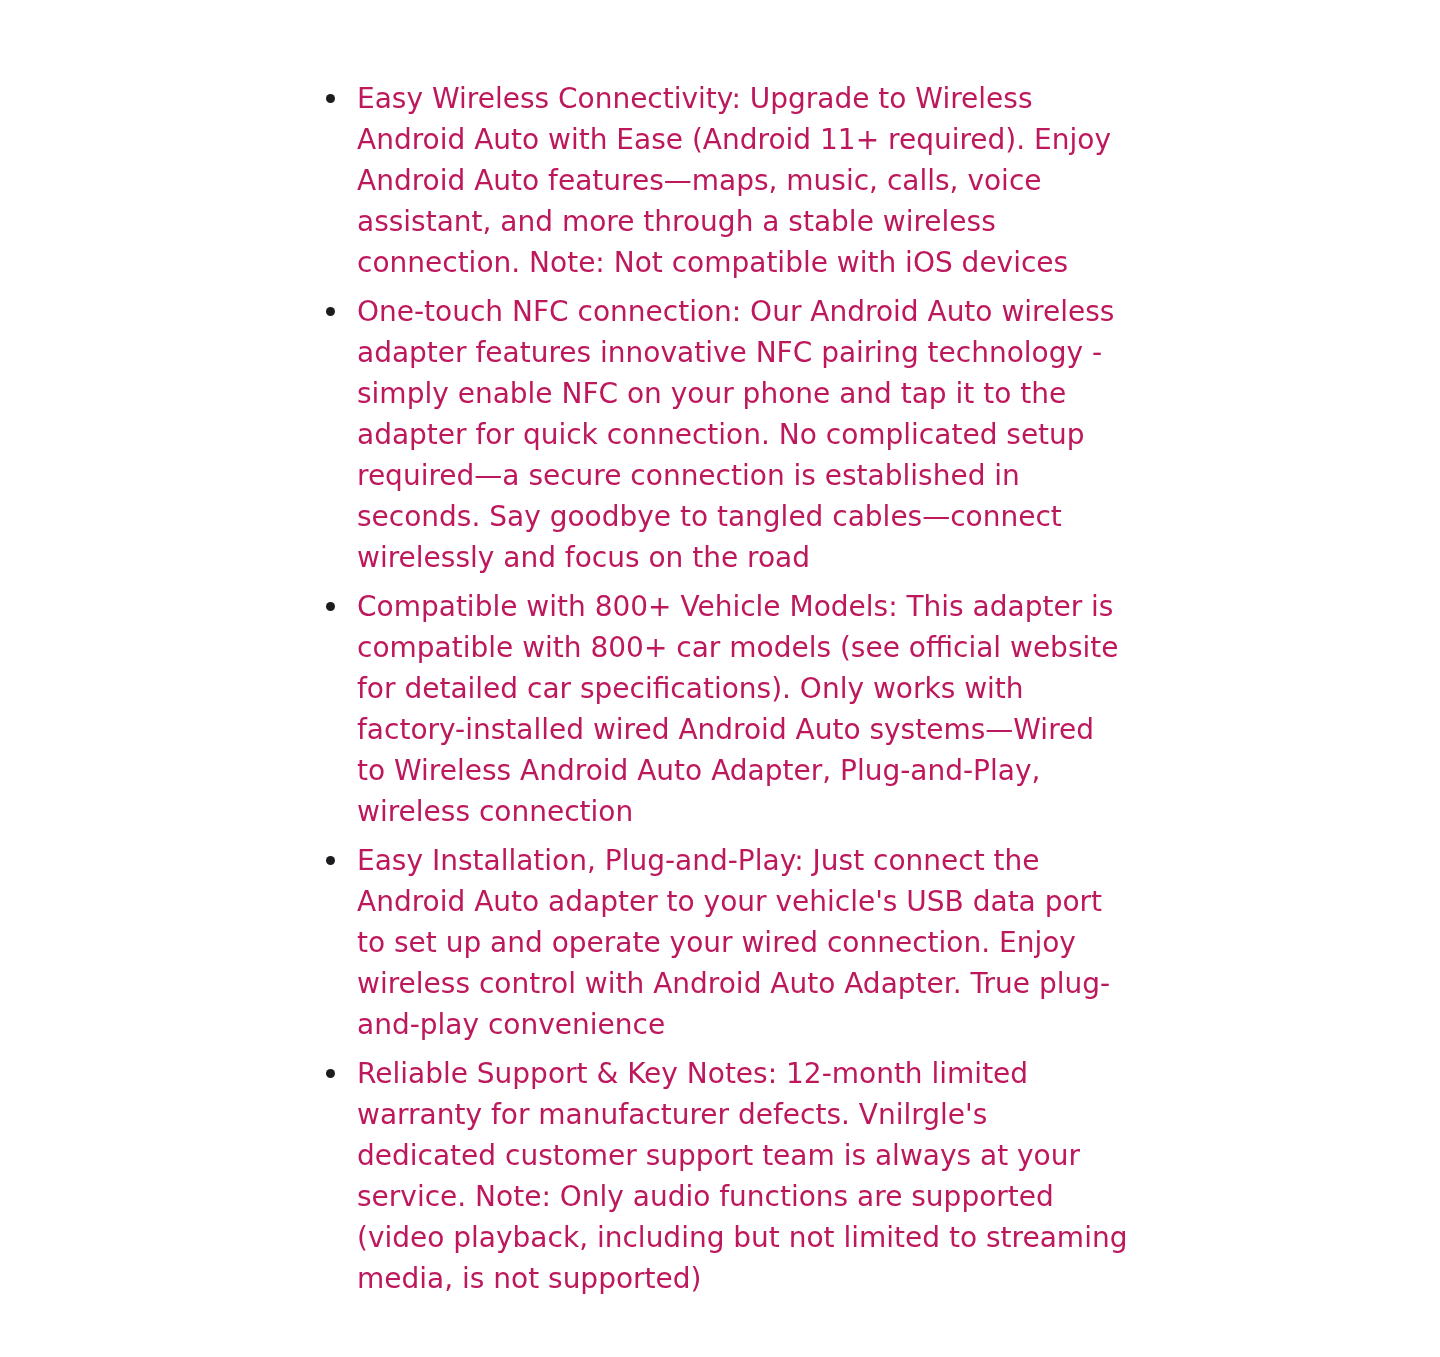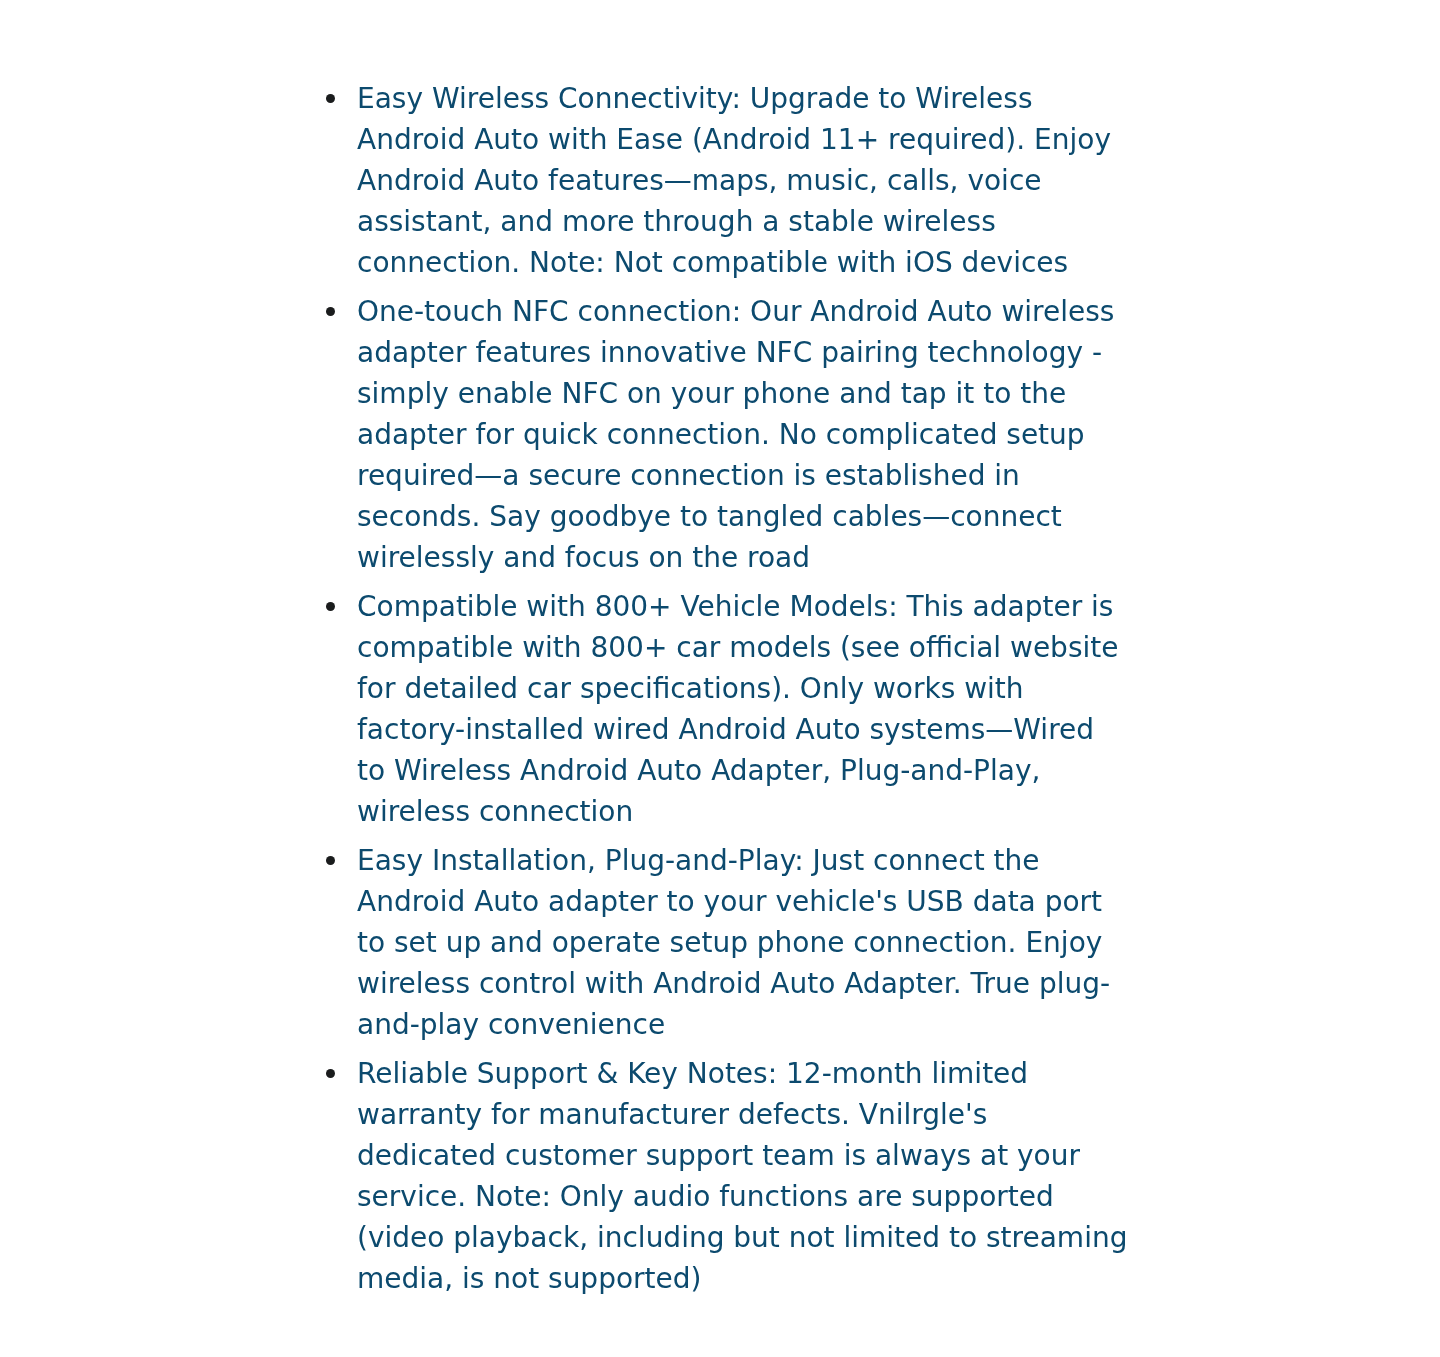--- a/index.html
+++ b/index.html
@@ -26,21 +26,21 @@
     width: 845px;
   }
   li.feature {
     position: relative;
     padding-left: 33px;
     margin-bottom: 8px;
     font-size: 28px;
     line-height: 41px;
     font-weight: 400;
     letter-spacing: 0px;
-    color: #0c4a6e;
+    color: #be185d;
   }
   li.feature:last-child {
     margin-bottom: 16px;
   }
   li.feature .dot {
     position: absolute;
     left: 2px;
     top: 16px;
     width: 9px;
     height: 9px;
@@ -81,21 +81,21 @@
 compatible with 800+ car models (see official website
 for detailed car specifications). Only works with
 factory-installed wired Android Auto systems—Wired
 to Wireless Android Auto Adapter, Plug-and-Play,
 wireless connection</span>
     </li>
     <li class="feature">
       <span class="dot"></span>
       <span class="txt">Easy Installation, Plug-and-Play: Just connect the
 Android Auto adapter to your vehicle's USB data port
-to set up and operate setup phone connection. Enjoy
+to set up and operate your wired connection. Enjoy
 wireless control with Android Auto Adapter. True plug-
 and-play convenience</span>
     </li>
     <li class="feature">
       <span class="dot"></span>
       <span class="txt">Reliable Support &amp; Key Notes: 12-month limited
 warranty for manufacturer defects. Vnilrgle's
 dedicated customer support team is always at your
 service. Note: Only audio functions are supported
 (video playback, including but not limited to streaming

